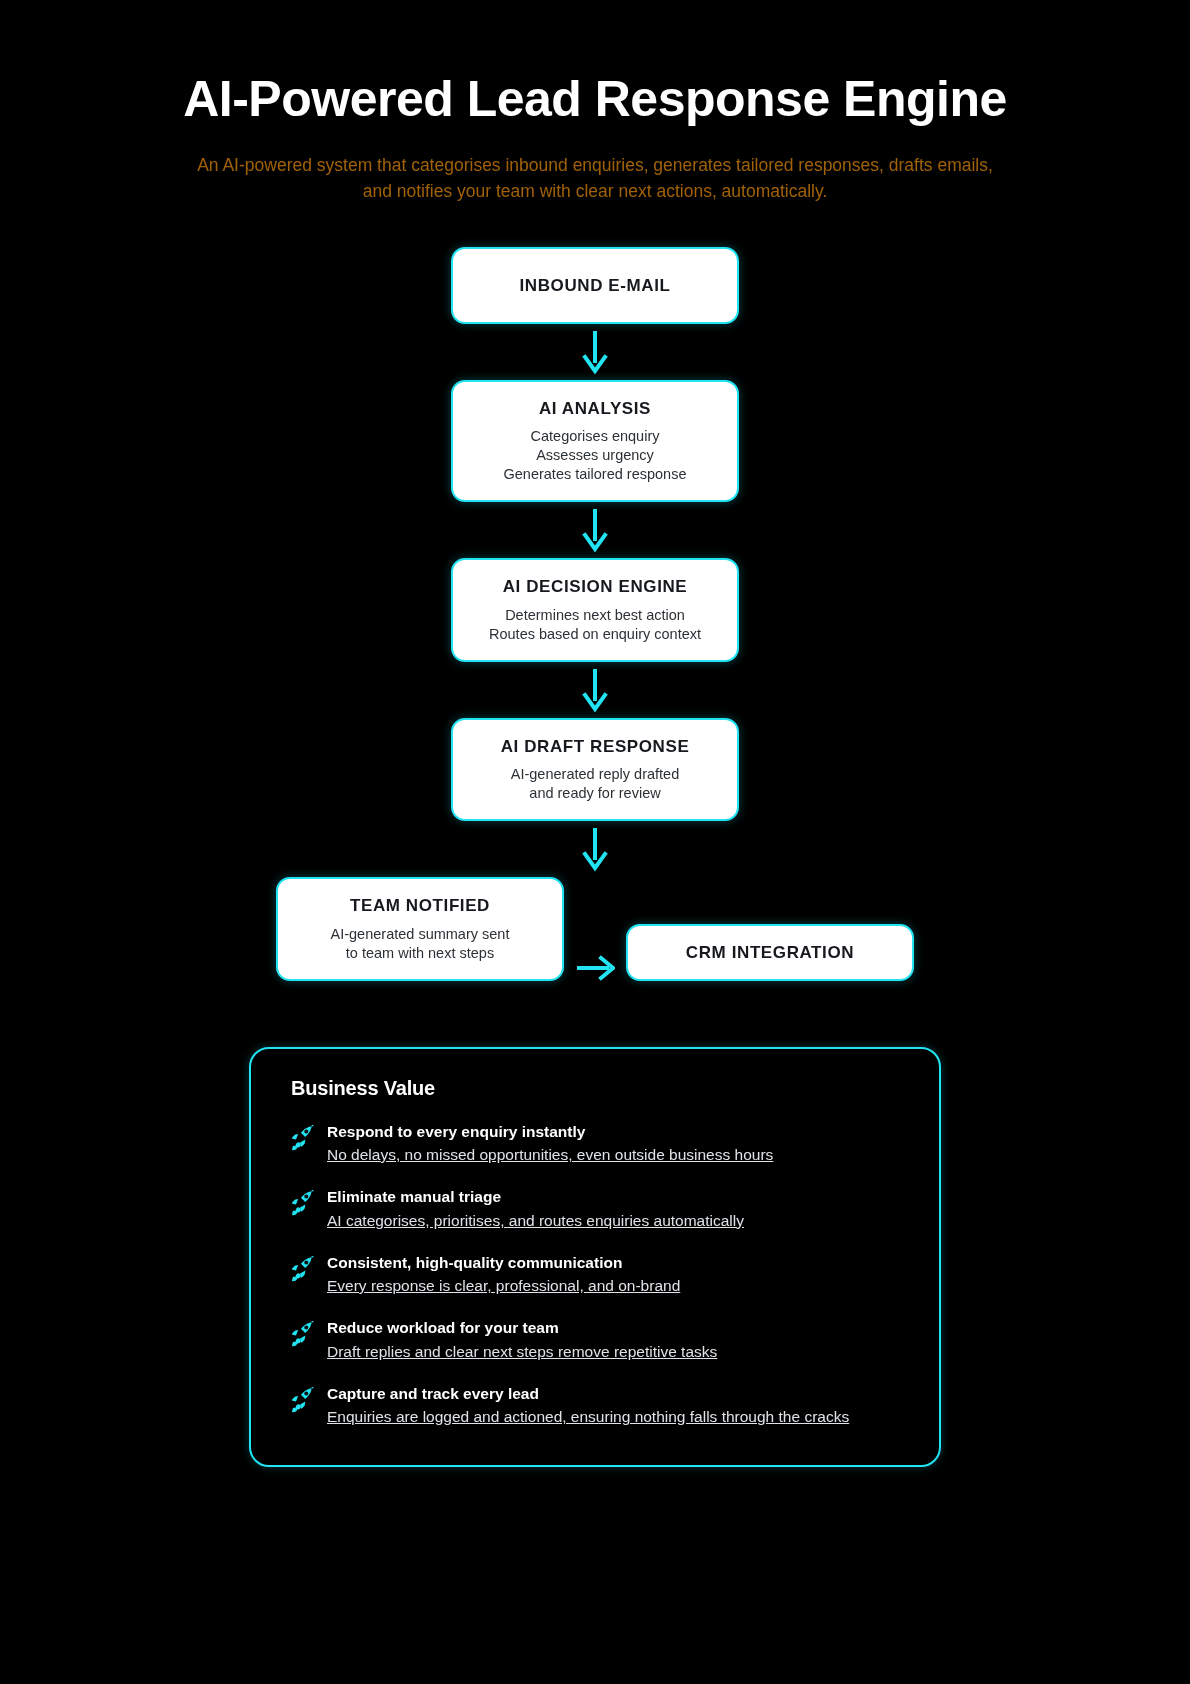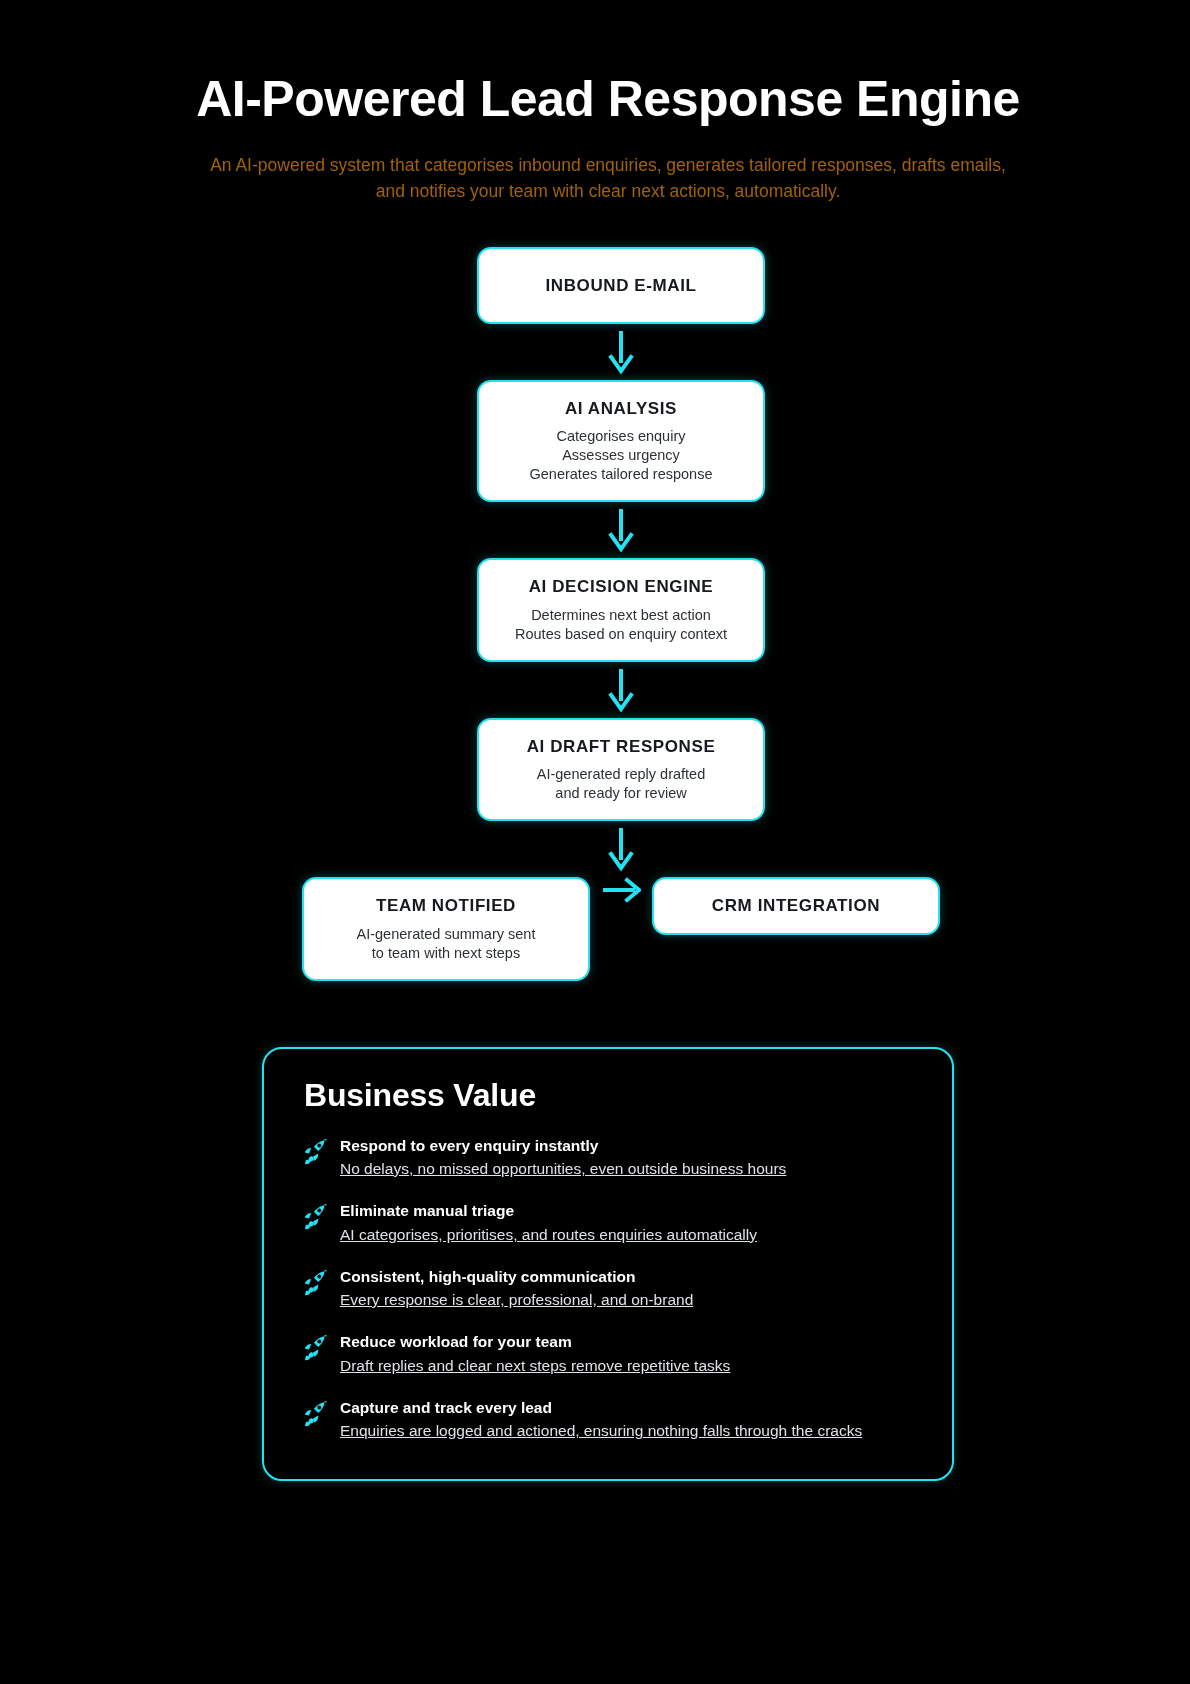--- a/index.html
+++ b/index.html
@@ -10,21 +10,20 @@
     background:#000000;
     font-family:"Liberation Sans", sans-serif;
     overflow:hidden;
   }
 
   .page {
     position:relative;
     width:1190px;
     height:1684px;
     background:#000000;
-    padding-left:26px;
   }
 
   
   .header { padding-top:72px; text-align:center; }
 
   .title {
     font-size:50px;
     font-weight:bold;
     color:#ffffff;
     letter-spacing:-0.5px;
@@ -90,21 +89,21 @@
     justify-content:center;
     align-items:center;
     height:56px;
   }
   .arrow-down svg, .arrow-right svg { display:block; }
 
   .branch-row {
     position:relative;
     display:flex;
     justify-content:center;
-    align-items:flex-start;
+    align-items:flex-end;
   }
   .arrow-right {
     display:flex;
     align-items:center;
     justify-content:center;
     width:62px;
   }
 
   
   .value-panel {
@@ -112,21 +111,21 @@
     margin:66px auto 0;
     width:692px;
     border:2px solid #22e3f2;
     border-radius:20px;
     background:#000000;
     padding:28px 34px 34px 40px;
     box-shadow:0 0 8px rgba(34,227,242,0.25);
   }
 
   .value-heading {
-    font-size:32px;
+    font-size:20px;
     font-weight:bold;
     color:#ffffff;
     margin-bottom:22px;
     letter-spacing:-0.2px;
   }
 
   .value-list { display:block; }
 
   .value-item {
     display:flex;

